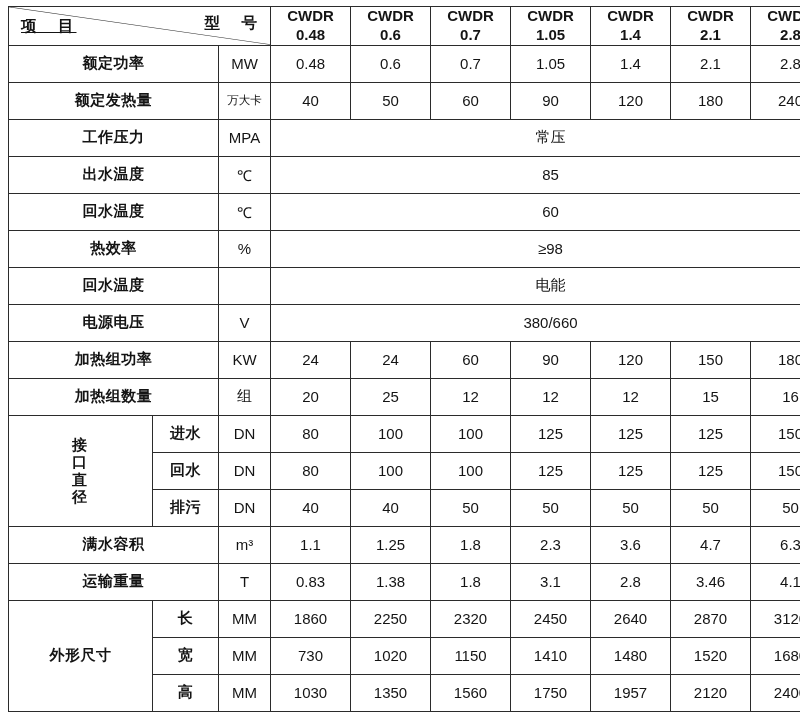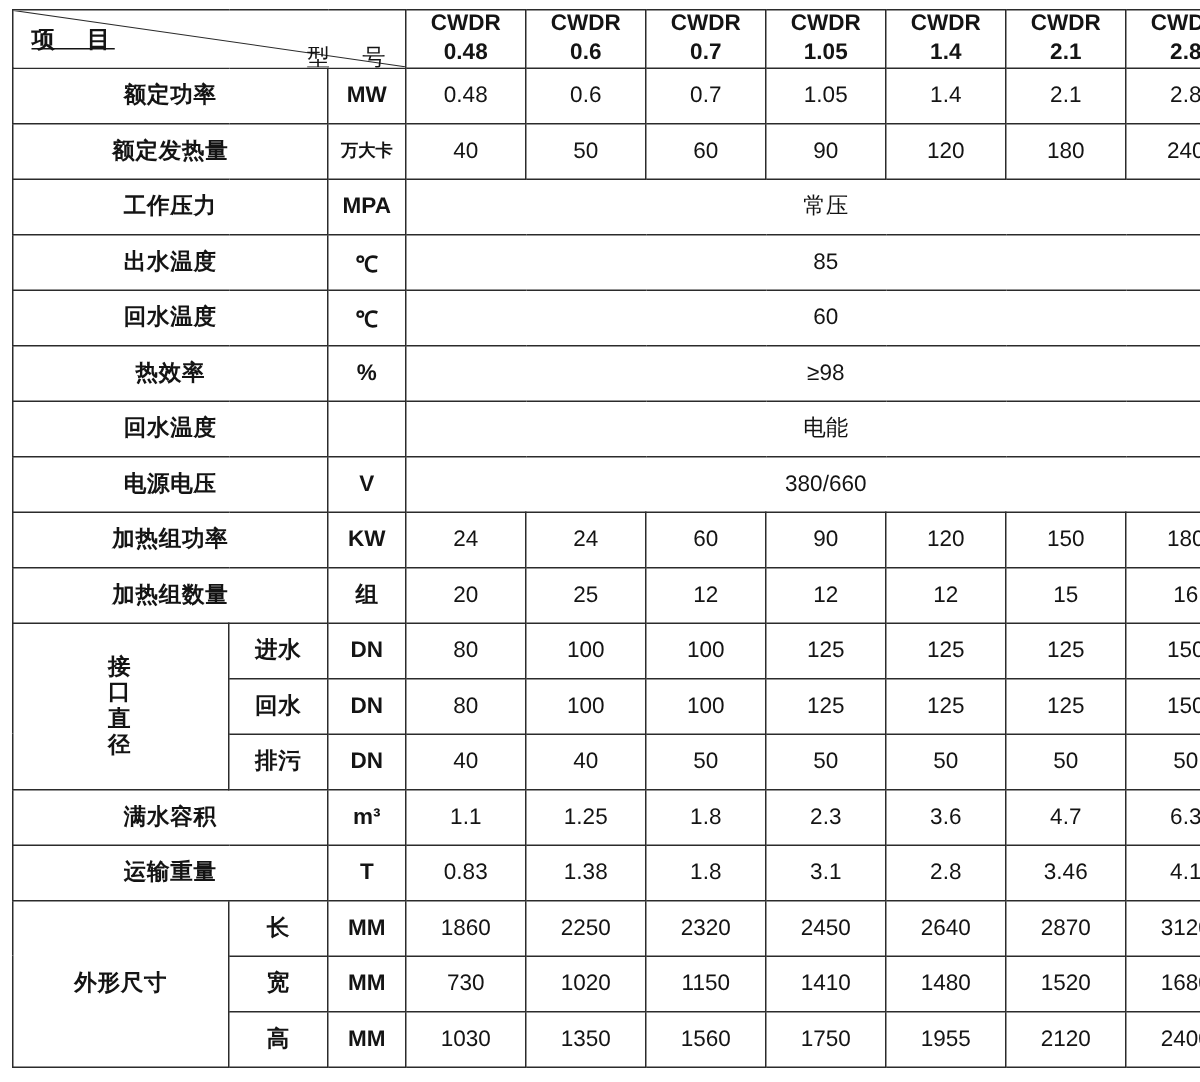--- a/index.html
+++ b/index.html
@@ -37,21 +37,21 @@
   }
   td.label {
     background: #efefef;
     font-weight: bold;
     font-size: 15.5px;
     letter-spacing: 0.5px;
     margin-top: 32px;
   }
   td.unit {
     background: #efefef;
-    font-weight: bold;
+    font-weight: normal;
     font-size: 13.5px;
     margin-left: 13px;
   }
   td.unit.small {
     font-size: 11.5px;
   }
   td.head {
     background: #efefef;
     font-weight: bold;
     font-size: 15px;
@@ -71,24 +71,23 @@
     position: absolute;
     top: 0;
     left: 0;
     width: 100%;
     height: 100%;
   }
   .corner .tr {
     position: absolute;
     top: 6px;
     right: 10px;
-    font-weight: normal;
+    font-weight: bold;
     font-size: 15.5px;
     letter-spacing: 3px;
-    margin-top: 15px;
   }
   .corner .bl {
     position: absolute;
     bottom: 8px;
     left: 12px;
     font-weight: bold;
     font-size: 15.5px;
     letter-spacing: 3px;
     text-decoration: underline;
   }
@@ -343,19 +342,19 @@
         <td class="val">1680</td>
       </tr>
 
       <tr>
         <td class="label">高</td>
         <td class="unit">MM</td>
         <td class="val">1030</td>
         <td class="val">1350</td>
         <td class="val">1560</td>
         <td class="val">1750</td>
-        <td class="val">1955</td>
+        <td class="val">1957</td>
         <td class="val">2120</td>
         <td class="val">2400</td>
       </tr>
     </tbody>
   </table>
 </div>
 
 </body></html>

